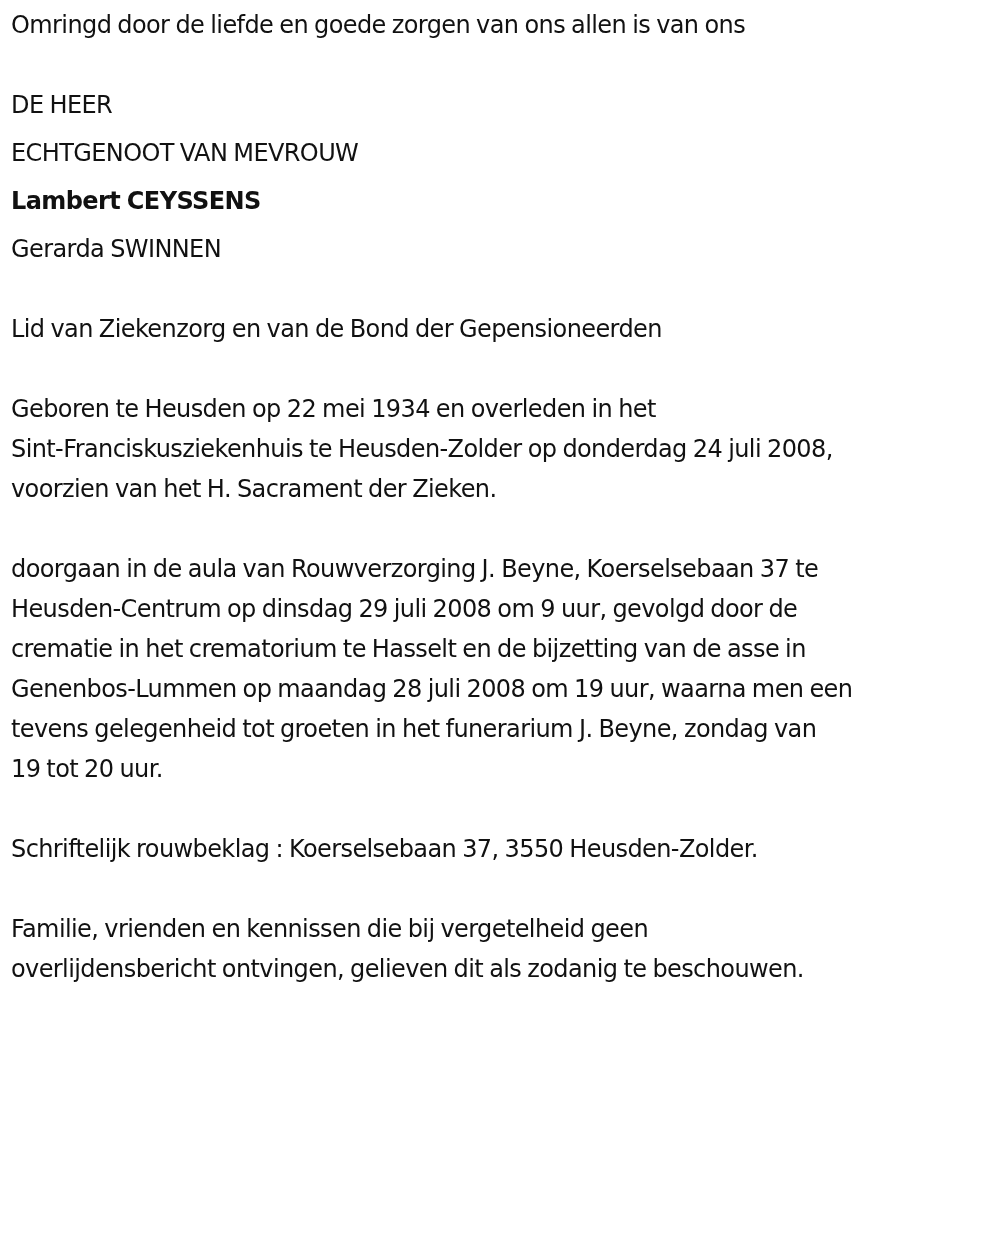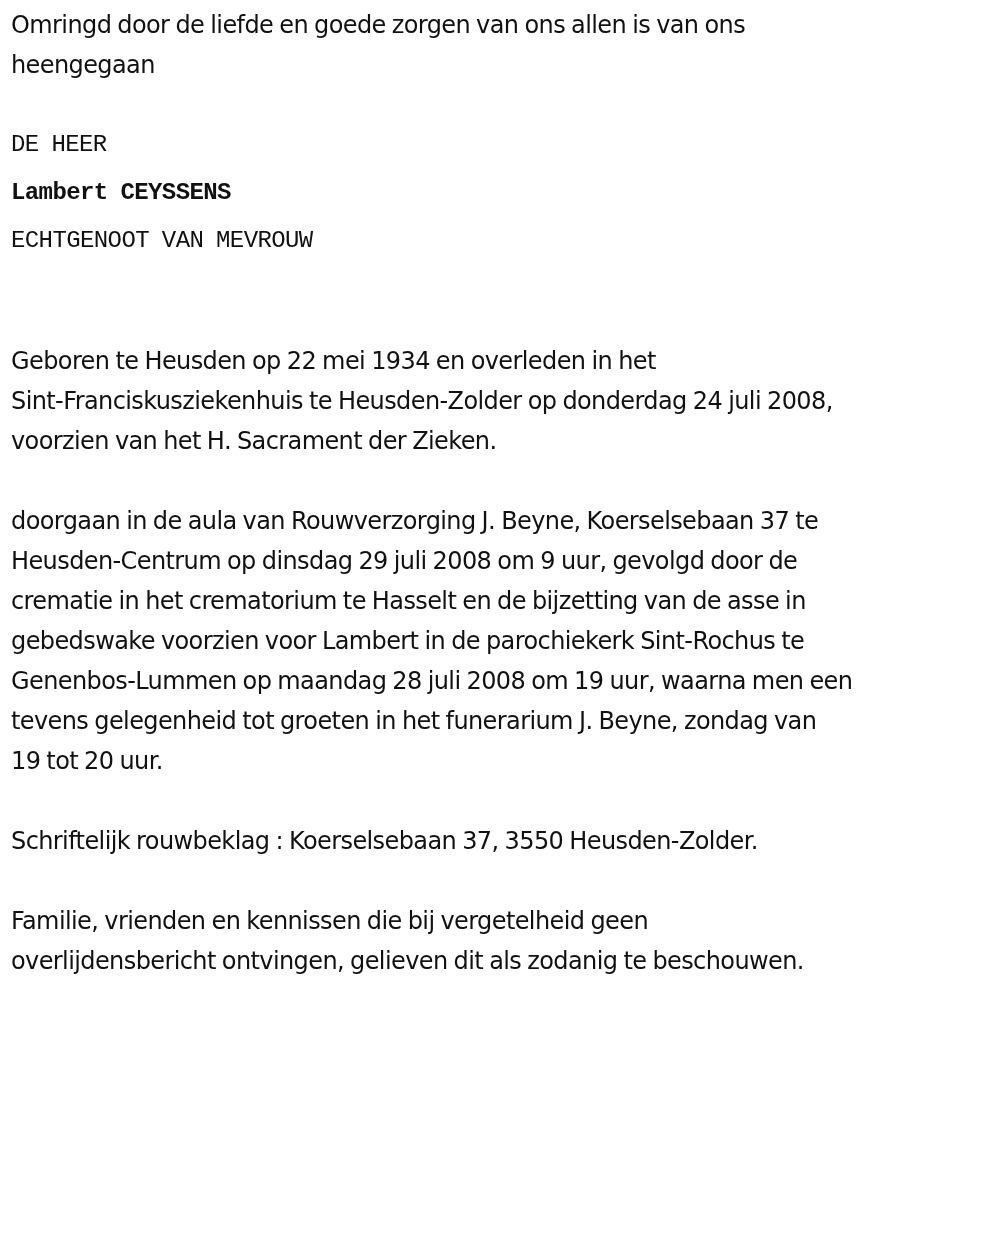--- a/index.html
+++ b/index.html
@@ -31,66 +31,67 @@
     .gap {
       height: 40px;
     }
     .title-block {
       line-height: 48px;
       margin-top: -4px;
       margin-bottom: -4px;
     }
     .title-block .line {
       display: block;
-      font-family: Liberation Mono, monospace;
     }
     .bold {
       font-weight: bold;
     }
     .line {
       display: block;
       white-space: nowrap;
     }
   </style>
 </head>
 <body>
 
 <div class="doc">
 
   <p class="para">
     <span class="line">Omringd door de liefde en goede zorgen van ons allen is van ons</span>
-    <span class="line">heengegaan</span>
   </p>
 
   <div class="gap"></div>
 
   <div class="title-block">
     <span class="line">DE HEER</span>
+    <span class="line">ECHTGENOOT VAN MEVROUW</span>
     <span class="line bold">Lambert CEYSSENS</span>
-    <span class="line">ECHTGENOOT VAN MEVROUW</span>
+    <span class="line">Gerarda SWINNEN</span>
   </div>
 
   <div class="gap"></div>
 
+  <p class="para">
+    <span class="line">Lid van Ziekenzorg en van de Bond der Gepensioneerden</span>
+  </p>
 
   <div class="gap"></div>
 
   <p class="para">
     <span class="line">Geboren te Heusden op 22 mei 1934 en overleden in het</span>
     <span class="line">Sint-Franciskusziekenhuis te Heusden-Zolder op donderdag 24 juli 2008,</span>
     <span class="line">voorzien van het H. Sacrament der Zieken.</span>
   </p>
 
   <div class="gap"></div>
 
   <p class="para">
     <span class="line">doorgaan in de aula van Rouwverzorging J. Beyne, Koerselsebaan 37 te</span>
     <span class="line">Heusden-Centrum op dinsdag 29 juli 2008 om 9 uur, gevolgd door de</span>
     <span class="line">crematie in het crematorium te Hasselt en de bijzetting van de asse in</span>
-    <span class="line">gebedswake voorzien voor Lambert in de parochiekerk Sint-Rochus te</span>
     <span class="line">Genenbos-Lummen op maandag 28 juli 2008 om 19 uur, waarna men een</span>
     <span class="line">tevens gelegenheid tot groeten in het funerarium J. Beyne, zondag van</span>
     <span class="line">19 tot 20 uur.</span>
   </p>
 
   <div class="gap"></div>
 
   <p class="para">
     <span class="line">Schriftelijk rouwbeklag : Koerselsebaan 37, 3550 Heusden-Zolder.</span>
   </p>

